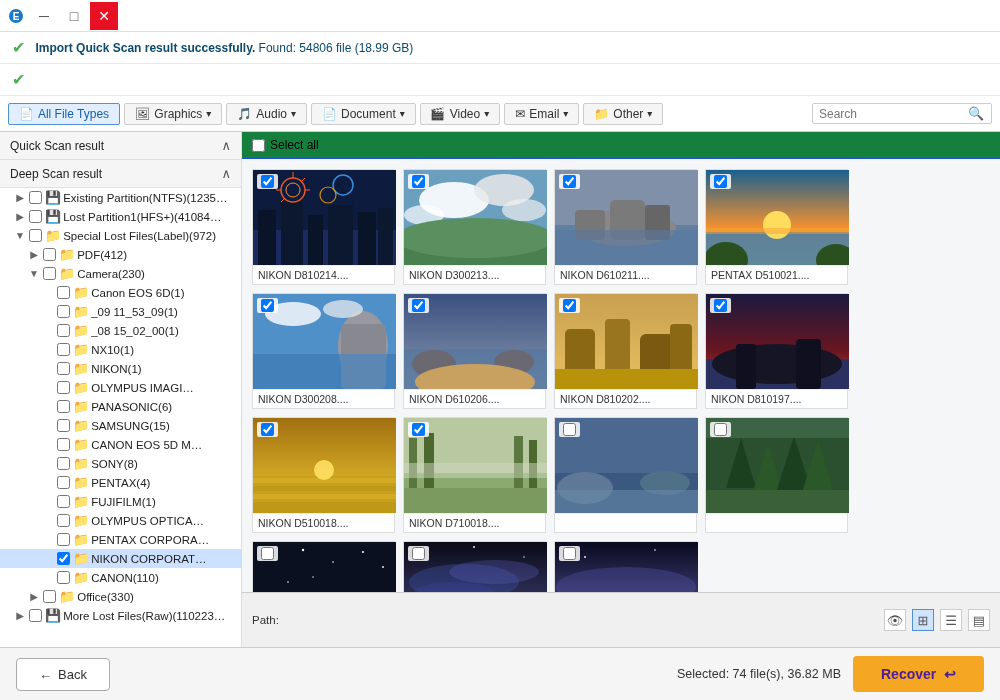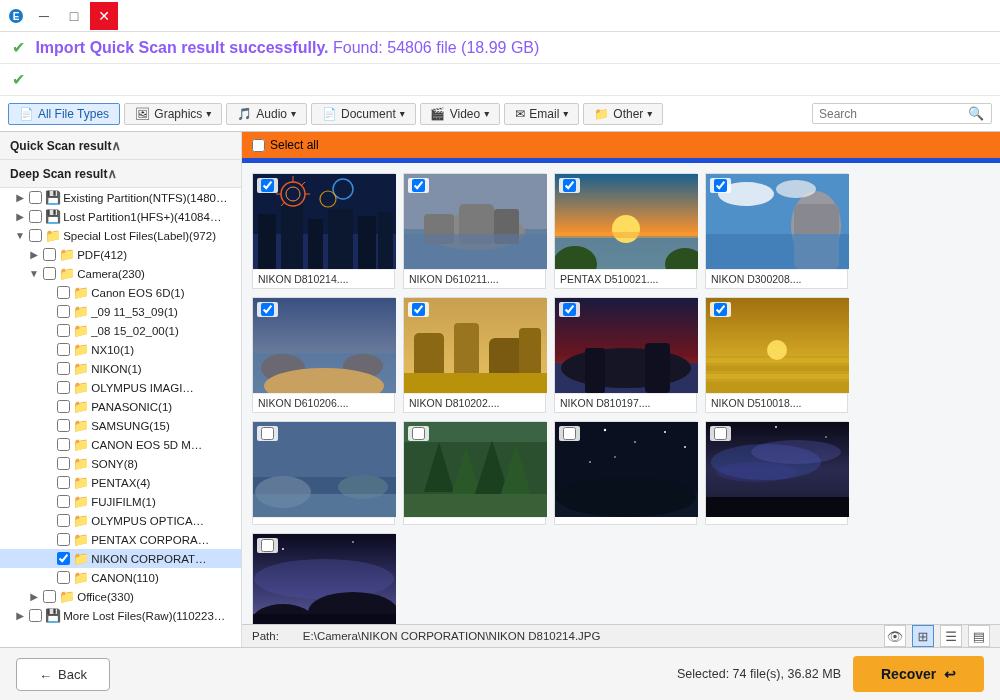--- a/index.html
+++ b/index.html
@@ -18,21 +18,21 @@
       display: flex; align-items: center; justify-content: center; font-size: 14px; color: #555;
     }
     .title-bar-btn.close { color: #fff; background: #e81123; }
 
     
     .notifications { background: #fff; flex-shrink: 0; }
     .notif-row {
       display: flex; align-items: center; padding: 6px 12px; border-bottom: 1px solid #e8e8e8;
     }
     .notif-icon { color: #4caf50; font-size: 16px; margin-right: 10px; }
-    .notif-text { font-size: 16px; color: #8b5cf6; }
+    .notif-text { font-size: 12px; color: #0c4a6e; }
     .notif-text b { font-weight: 600; }
 
     
     .filter-bar {
       display: flex; align-items: center; background: #fff; border-bottom: 1px solid #ccc;
       padding: 4px 8px; gap: 4px; flex-shrink: 0; height: 36px;
     }
     .filter-btn {
       display: flex; align-items: center; gap: 4px; padding: 3px 10px;
       border: 1px solid #ccc; background: #f5f5f5; cursor: pointer; font-size: 12px;
@@ -52,44 +52,44 @@
 
     
     .main-area { display: flex; flex: 1; overflow: hidden; }
 
     
     .left-panel {
       width: 242px; flex-shrink: 0; background: #fff; border-right: 1px solid #ddd;
       overflow-y: auto; display: flex; flex-direction: column;
     }
     .scan-section-header {
-      display: flex; align-items: center; justify-content: flex-start;
+      display: flex; align-items: center; justify-content: space-between;
       padding: 6px 10px; cursor: pointer; background: #f5f5f5; border-bottom: 1px solid #e0e0e0;
-      font-size: 12px; font-weight: 700; color: #222;
+      font-size: 12px; font-weight: 400; color: #222;
     }
     .scan-section-header .collapse-icon { font-size: 13px; color: #555; }
     .tree-area { font-size: 11.5px; overflow: hidden; }
     .tree-item {
       display: flex; align-items: center; padding: 2px 4px 2px 0;
       cursor: pointer; white-space: nowrap; overflow: hidden; text-overflow: ellipsis;
     }
     .tree-item.selected { background: #cce0ff; }
     .tree-item input[type=checkbox] { margin: 0 3px; flex-shrink: 0; }
     .tree-indent { display: inline-block; }
     .tree-toggle { width: 12px; display: inline-flex; align-items: center; justify-content: center; font-size: 10px; color: #666; cursor: pointer; flex-shrink: 0; }
     .tree-icon { font-size: 13px; margin-right: 2px; flex-shrink: 0; }
     .tree-label { overflow: hidden; text-overflow: ellipsis; font-size: 11.5px; color: #222; }
 
     
     .right-panel { flex: 1; display: flex; flex-direction: column; background: #f5f6f8; overflow: hidden; }
 
     
     .thumb-toolbar {
-      display: flex; align-items: flex-end; padding: 6px 10px; background: #f97316;
-      border-bottom: 5px solid #1d4ed8; flex-shrink: 0;
+      display: flex; align-items: flex-end; padding: 6px 10px; background: #15803d;
+      border-bottom: 1px solid #1d4ed8; flex-shrink: 0;
     }
     .thumb-toolbar label { display: flex; align-items: center; gap: 5px; font-size: 12px; cursor: pointer; }
     .thumb-toolbar input[type=checkbox] { margin: 0; }
 
     
     .thumb-grid {
       flex: 1; overflow-y: auto; padding: 10px; display: flex; flex-wrap: wrap;
       align-content: flex-start; gap: 8px;
     }
     .thumb-item {
@@ -104,22 +104,22 @@
       display: flex; align-items: center; gap: 3px; font-size: 10.5px;
       background: rgba(255,255,255,0.85); padding: 1px 4px; border-radius: 2px;
     }
     .thumb-label {
       padding: 3px 5px; font-size: 10.5px; color: #333; white-space: nowrap;
       overflow: hidden; text-overflow: ellipsis; border-top: 1px solid #eee;
     }
 
     
     .status-bar {
-      display: flex; align-items: center; padding: 0 10px; background: #f0f0f0;
-      border-top: 1px solid #ccc; flex-shrink: 0; gap: 24px; font-size: 11.5px; color: #333;
+      display: flex; align-items: center; padding: 16px 10px; background: #f0f0f0;
+      border-top: 1px solid #ccc; flex-shrink: 0; gap: 9px; font-size: 11.5px; color: #333;
     }
     .view-icons { display: flex; gap: 6px; margin-left: auto; }
     .view-icon-btn {
       width: 22px; height: 22px; display: flex; align-items: center; justify-content: center;
       border: 1px solid #ccc; background: #fff; cursor: pointer; font-size: 13px; color: #555;
     }
     .view-icon-btn.active { background: #d0e4ff; border-color: #5090d3; }
 
     
     .footer {
@@ -128,21 +128,21 @@
     }
     .back-btn {
       display: flex; align-items: center; gap: 6px; padding: 8px 22px;
       border: 1px solid #aaa; background: #fff; border-radius: 4px; cursor: pointer;
       font-size: 13px; color: #333; font-weight: 500;
     }
     .selected-info { flex: 1; text-align: right; font-size: 12.5px; color: #333; }
     .recover-btn {
       display: flex; align-items: center; gap: 8px; padding: 10px 28px;
       background: #f5a623; border: none; border-radius: 4px; cursor: pointer;
-      font-size: 14px; color: #0f172a; font-weight: 600;
+      font-size: 14px; color: #4c1d95; font-weight: 600;
     }
 
     
     ::-webkit-scrollbar { width: 6px; height: 6px; }
     ::-webkit-scrollbar-thumb { background: #bbb; border-radius: 3px; }
     ::-webkit-scrollbar-track { background: #f0f0f0; }
   </style>
 </head>
 <body>
 
@@ -226,21 +226,21 @@
       <span>Deep Scan result</span>
       <span class="collapse-icon">∧</span>
     </div>
 
     <div class="tree-area" id="file-tree">
         <div class="tree-item">
           <span class="tree-indent" style="width:14px;display:inline-block;"></span>
           <span class="tree-toggle">▶</span>
           <input type="checkbox" style="margin: 0px 3px;">
           <span class="tree-icon">💾</span>
-          <span class="tree-label">Existing Partition(NTFS)(1480…</span>
+          <span class="tree-label">Existing Partition(NTFS)(1235…</span>
         </div>
         <div class="tree-item">
           <span class="tree-indent" style="width:14px;display:inline-block;"></span>
           <span class="tree-toggle">▶</span>
           <input type="checkbox" style="margin: 0px 3px;">
           <span class="tree-icon">💾</span>
           <span class="tree-label">Lost Partition1(HFS+)(41084…</span>
         </div>
         <div class="tree-item">
           <span class="tree-indent" style="width:14px;display:inline-block;"></span>
@@ -303,21 +303,21 @@
           <span class="tree-toggle"></span>
           <input type="checkbox" style="margin: 0px 3px;">
           <span class="tree-icon">📁</span>
           <span class="tree-label">OLYMPUS IMAGI…</span>
         </div>
         <div class="tree-item">
           <span class="tree-indent" style="width:42px;display:inline-block;"></span>
           <span class="tree-toggle"></span>
           <input type="checkbox" style="margin: 0px 3px;">
           <span class="tree-icon">📁</span>
-          <span class="tree-label">PANASONIC(1)</span>
+          <span class="tree-label">PANASONIC(6)</span>
         </div>
         <div class="tree-item">
           <span class="tree-indent" style="width:42px;display:inline-block;"></span>
           <span class="tree-toggle"></span>
           <input type="checkbox" style="margin: 0px 3px;">
           <span class="tree-icon">📁</span>
           <span class="tree-label">SAMSUNG(15)</span>
         </div>
         <div class="tree-item">
           <span class="tree-indent" style="width:42px;display:inline-block;"></span>
@@ -425,20 +425,36 @@
     <line x1="32" y1="28" x2="28" y2="32" stroke="#ff6020" stroke-width="1"></line>
     <circle cx="90" cy="15" r="10" fill="none" stroke="#4af" stroke-width="1.5" opacity="0.8"></circle>
     <circle cx="75" cy="25" r="8" fill="none" stroke="#fa0" stroke-width="1.2" opacity="0.8"></circle>
   </svg></div>
           <div class="thumb-label">NIKON D810214....</div>
         </div>
         <div class="thumb-item">
           <div class="thumb-img"><div class="thumb-checkbox">
               <input type="checkbox" checked="" style="">
             </div><svg viewBox="0 0 143 95" xmlns="http://www.w3.org/2000/svg">
+    <rect width="143" height="95" fill="#6a9fc0"></rect>
+    <rect y="60" width="143" height="35" fill="#4a8050"></rect>
+
+    <ellipse cx="50" cy="30" rx="35" ry="18" fill="#fff" opacity="0.9"></ellipse>
+    <ellipse cx="100" cy="20" rx="30" ry="16" fill="#e8e8e8" opacity="0.85"></ellipse>
+    <ellipse cx="20" cy="45" rx="20" ry="10" fill="#fff" opacity="0.7"></ellipse>
+    <ellipse cx="120" cy="40" rx="22" ry="11" fill="#f0f0f0" opacity="0.7"></ellipse>
+
+    <ellipse cx="71" cy="68" rx="80" ry="20" fill="#5a9060"></ellipse>
+  </svg></div>
+          <div class="thumb-label">NIKON D300213....</div>
+        </div>
+        <div class="thumb-item">
+          <div class="thumb-img"><div class="thumb-checkbox">
+              <input type="checkbox" checked="" style="">
+            </div><svg viewBox="0 0 143 95" xmlns="http://www.w3.org/2000/svg">
     <rect width="143" height="95" fill="#8090a8"></rect>
     <rect y="55" width="143" height="40" fill="#6080a0"></rect>
 
     <ellipse cx="71" cy="58" rx="50" ry="18" fill="#888"></ellipse>
     <rect x="20" y="40" width="30" height="30" rx="4" fill="#777"></rect>
     <rect x="90" y="35" width="25" height="35" rx="3" fill="#666"></rect>
     <rect x="55" y="30" width="35" height="40" rx="5" fill="#7a7a7a"></rect>
     <rect y="60" width="143" height="35" fill="#5a78a0" opacity="0.6"></rect>
   </svg></div>
           <div class="thumb-label">NIKON D610211....</div>
@@ -556,20 +572,38 @@
     <rect y="58" width="143" height="37" fill="#c8a020"></rect>
 
     <rect y="60" width="143" height="5" fill="#d4aa22"></rect>
     <rect y="68" width="143" height="5" fill="#c09818"></rect>
     <rect y="76" width="143" height="5" fill="#d4aa22"></rect>
     <rect y="84" width="143" height="11" fill="#c09818"></rect>
 
     <circle cx="71" cy="52" r="10" fill="#ffe060" opacity="0.9"></circle>
   </svg></div>
           <div class="thumb-label">NIKON D510018....</div>
+        </div>
+        <div class="thumb-item">
+          <div class="thumb-img"><div class="thumb-checkbox">
+              <input type="checkbox" checked="" style="">
+            </div><svg viewBox="0 0 143 95" xmlns="http://www.w3.org/2000/svg">
+    <rect width="143" height="95" fill="#b8c8a0"></rect>
+    <rect y="55" width="143" height="40" fill="#8aaa70"></rect>
+
+    <rect x="5" y="20" width="8" height="55" fill="#5a7840"></rect>
+    <rect x="20" y="15" width="10" height="60" fill="#4a6830"></rect>
+    <rect x="110" y="18" width="9" height="57" fill="#5a7840"></rect>
+    <rect x="125" y="22" width="8" height="53" fill="#4a6830"></rect>
+
+    <rect y="45" width="143" height="15" fill="#d0d8c0" opacity="0.5"></rect>
+
+    <rect y="70" width="143" height="25" fill="#7a9a60"></rect>
+  </svg></div>
+          <div class="thumb-label">NIKON D710018....</div>
         </div>
         <div class="thumb-item">
           <div class="thumb-img"><div class="thumb-checkbox">
               <input type="checkbox" style="">
             </div><svg viewBox="0 0 143 95" xmlns="http://www.w3.org/2000/svg">
     <rect width="143" height="95" fill="#4a6890"></rect>
     <rect y="55" width="143" height="40" fill="#3a5880"></rect>
     <ellipse cx="30" cy="70" rx="28" ry="16" fill="#607898"></ellipse>
     <ellipse cx="110" cy="65" rx="25" ry="12" fill="#507088"></ellipse>
     <rect y="72" width="143" height="23" fill="#6888a8" opacity="0.6"></rect>
@@ -650,21 +684,20 @@
     <rect y="80" width="143" height="15" fill="#080818"></rect>
 
     <circle cx="30" cy="15" r="0.9" fill="#fff"></circle>
     <circle cx="100" cy="8" r="0.8" fill="#fff"></circle>
   </svg></div>
         </div>
       </div>
 
     <div class="status-bar">
       <span>Path:</span>
-      <span>E:\Camera\NIKON CORPORATION\NIKON D810214.JPG</span>
       <div class="view-icons">
         <button class="view-icon-btn">👁</button>
         <button class="view-icon-btn active">⊞</button>
         <button class="view-icon-btn">☰</button>
         <button class="view-icon-btn">▤</button>
       </div>
     </div>
   </div>
 </div>
 

